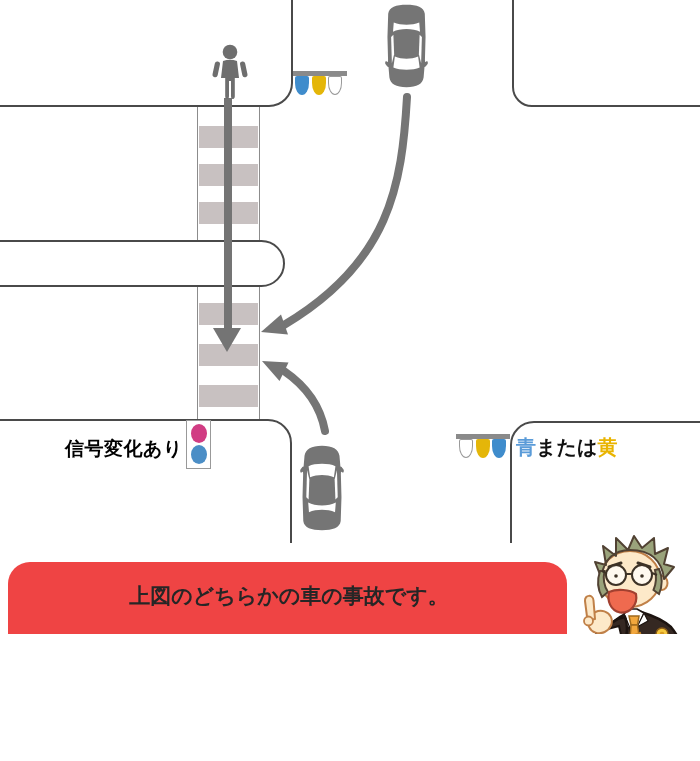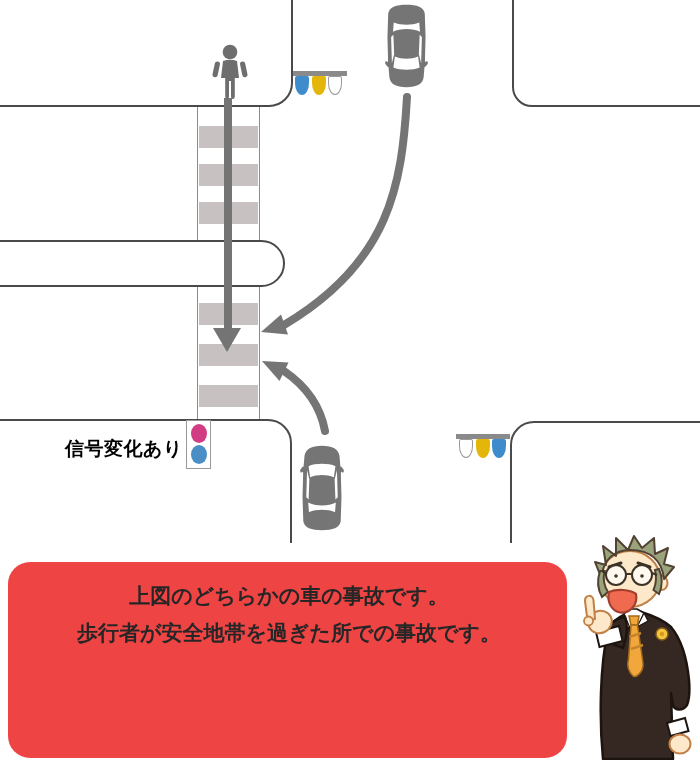--- a/index.html
+++ b/index.html
@@ -1,17 +1,17 @@
 <!DOCTYPE html>
 <html><head>
 <meta charset="utf-8">
 <style>
   html,body{margin:0;padding:0;background:#fff;}
   .stage{
-    position:relative;width:700px;height:761px;background:#fff;overflow:hidden;
+    position:relative;width:700px;height:634px;background:#fff;overflow:hidden;
     font-family:"Liberation Sans","DejaVu Sans",sans-serif;
   }
   
   .diagram{position:absolute;left:0;top:0;width:700px;height:543px;overflow:hidden;}
   .block{position:absolute;background:#fff;border:2.5px solid #4a4a4a;box-sizing:border-box;}
   .block.tl{left:-24px;top:-24px;width:317px;height:131px;border-radius:0 0 24px 0;}
   .block.tr{left:512px;top:-24px;width:240px;height:131px;border-radius:0 0 0 20px;}
   .block.bl{left:-24px;top:419px;width:316px;height:160px;border-radius:0 24px 0 0;}
   .block.br{left:510px;top:421px;width:240px;height:160px;border-radius:24px 0 0 0;}
   .crosswalk{position:absolute;left:197px;top:105px;width:63px;height:315px;background:#fff;
@@ -131,26 +131,26 @@
       <div class="lamp yellow" style="left:19.5px"></div>
       <div class="lamp blue" style="left:36px"></div>
     </div>
 
     <div class="vsignal">
       <div class="bulb pink"></div>
       <div class="bulb blue2"></div>
     </div>
     <div class="lbl-signal-change">信号変化あり</div>
 
+    <div class="lbl-signal-state"><span class="t-blue">青</span><span>または</span><span class="t-yellow">黄</span></div>
 
   </div>
 
   <div class="note-box">
     <div class="note-line">上図のどちらかの車の事故です。</div>
-    <div class="note-line">歩行者が安全地帯を過ぎた所での事故です。</div>
   </div>
 
   <svg class="icon-svg lawyer" width="137" height="243" viewBox="0 0 137 243">
 
     <path d="M45,112 C48,104 58,99 64,96 L64,100 C66,106 76,106 78,100 L78,95 C88,98 100,103 108,110 C118,122 124,142 126,163 C127,175 126,183 124,188 C120,194 112,194 110,188 L108,176 L110,242 L40,242 C36,200 37,150 45,112 Z" fill="#352822" stroke="#1d1410" stroke-width="2.5" stroke-linejoin="round"></path>
 
     <path d="M104,206 L122,201 L125.5,214 L107.5,219 Z" fill="#fff" stroke="#1d1410" stroke-width="2"></path>
     <ellipse cx="117" cy="227" rx="10.5" ry="9.5" fill="#fde9c9" stroke="#c08048" stroke-width="2"></ellipse>
 
     <path d="M61,97 L70,122 L81,96 L74,92 L66,92 Z" fill="#fff" stroke="#1d1410" stroke-width="1.5" stroke-linejoin="round"></path>

